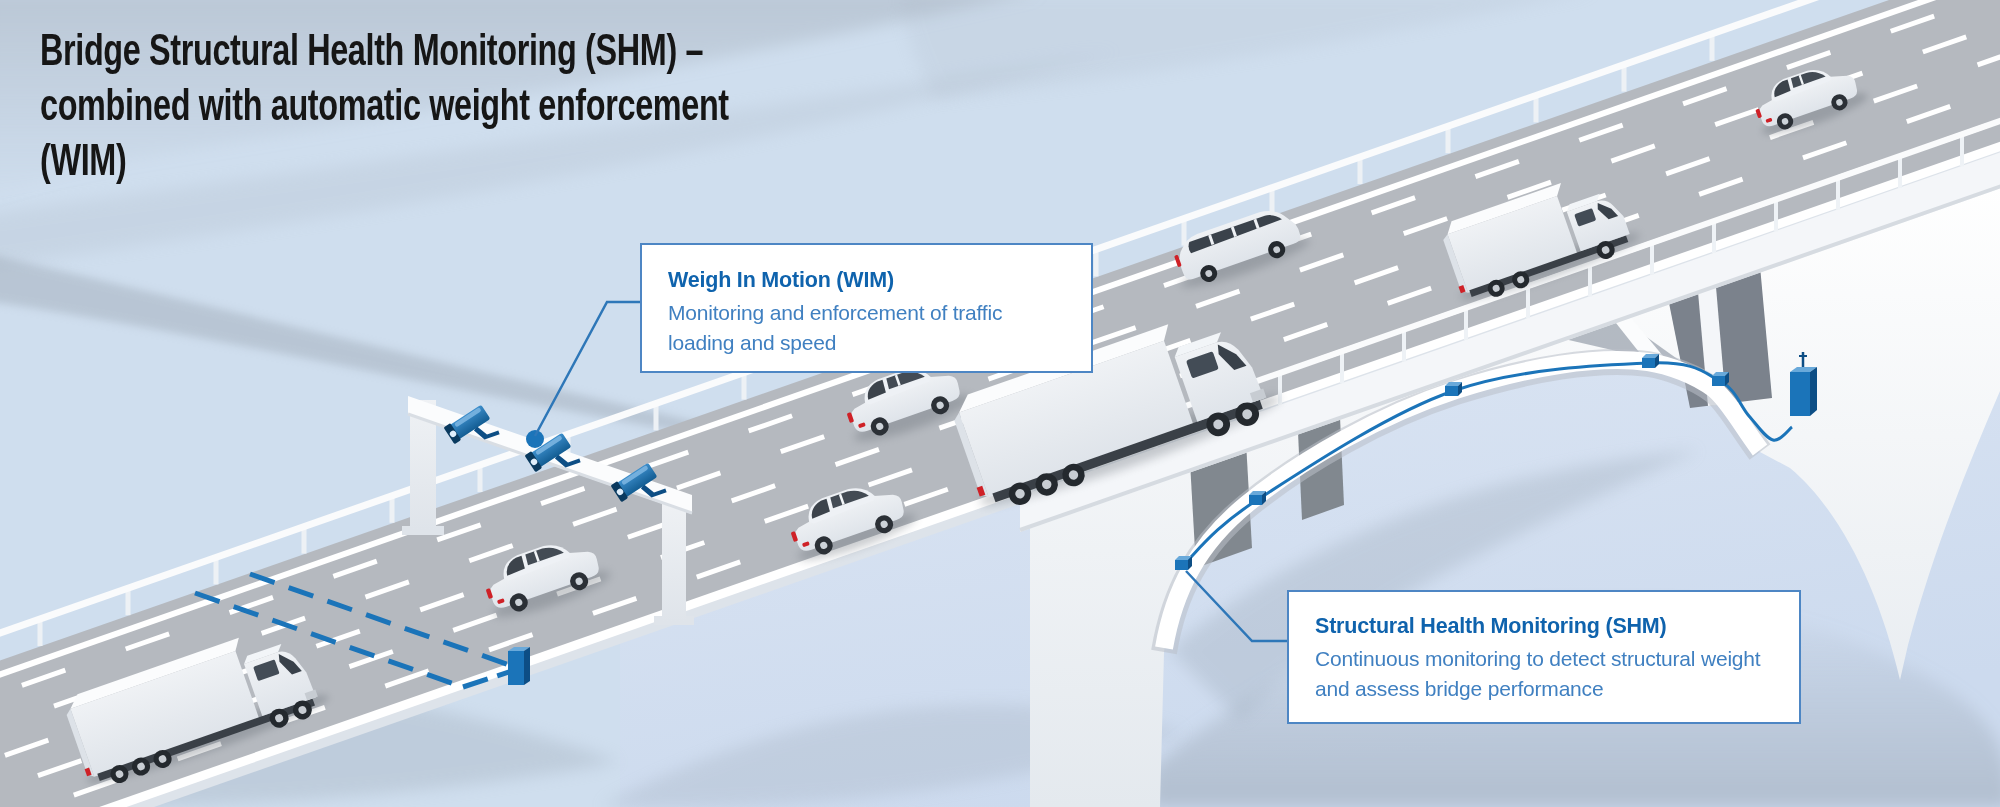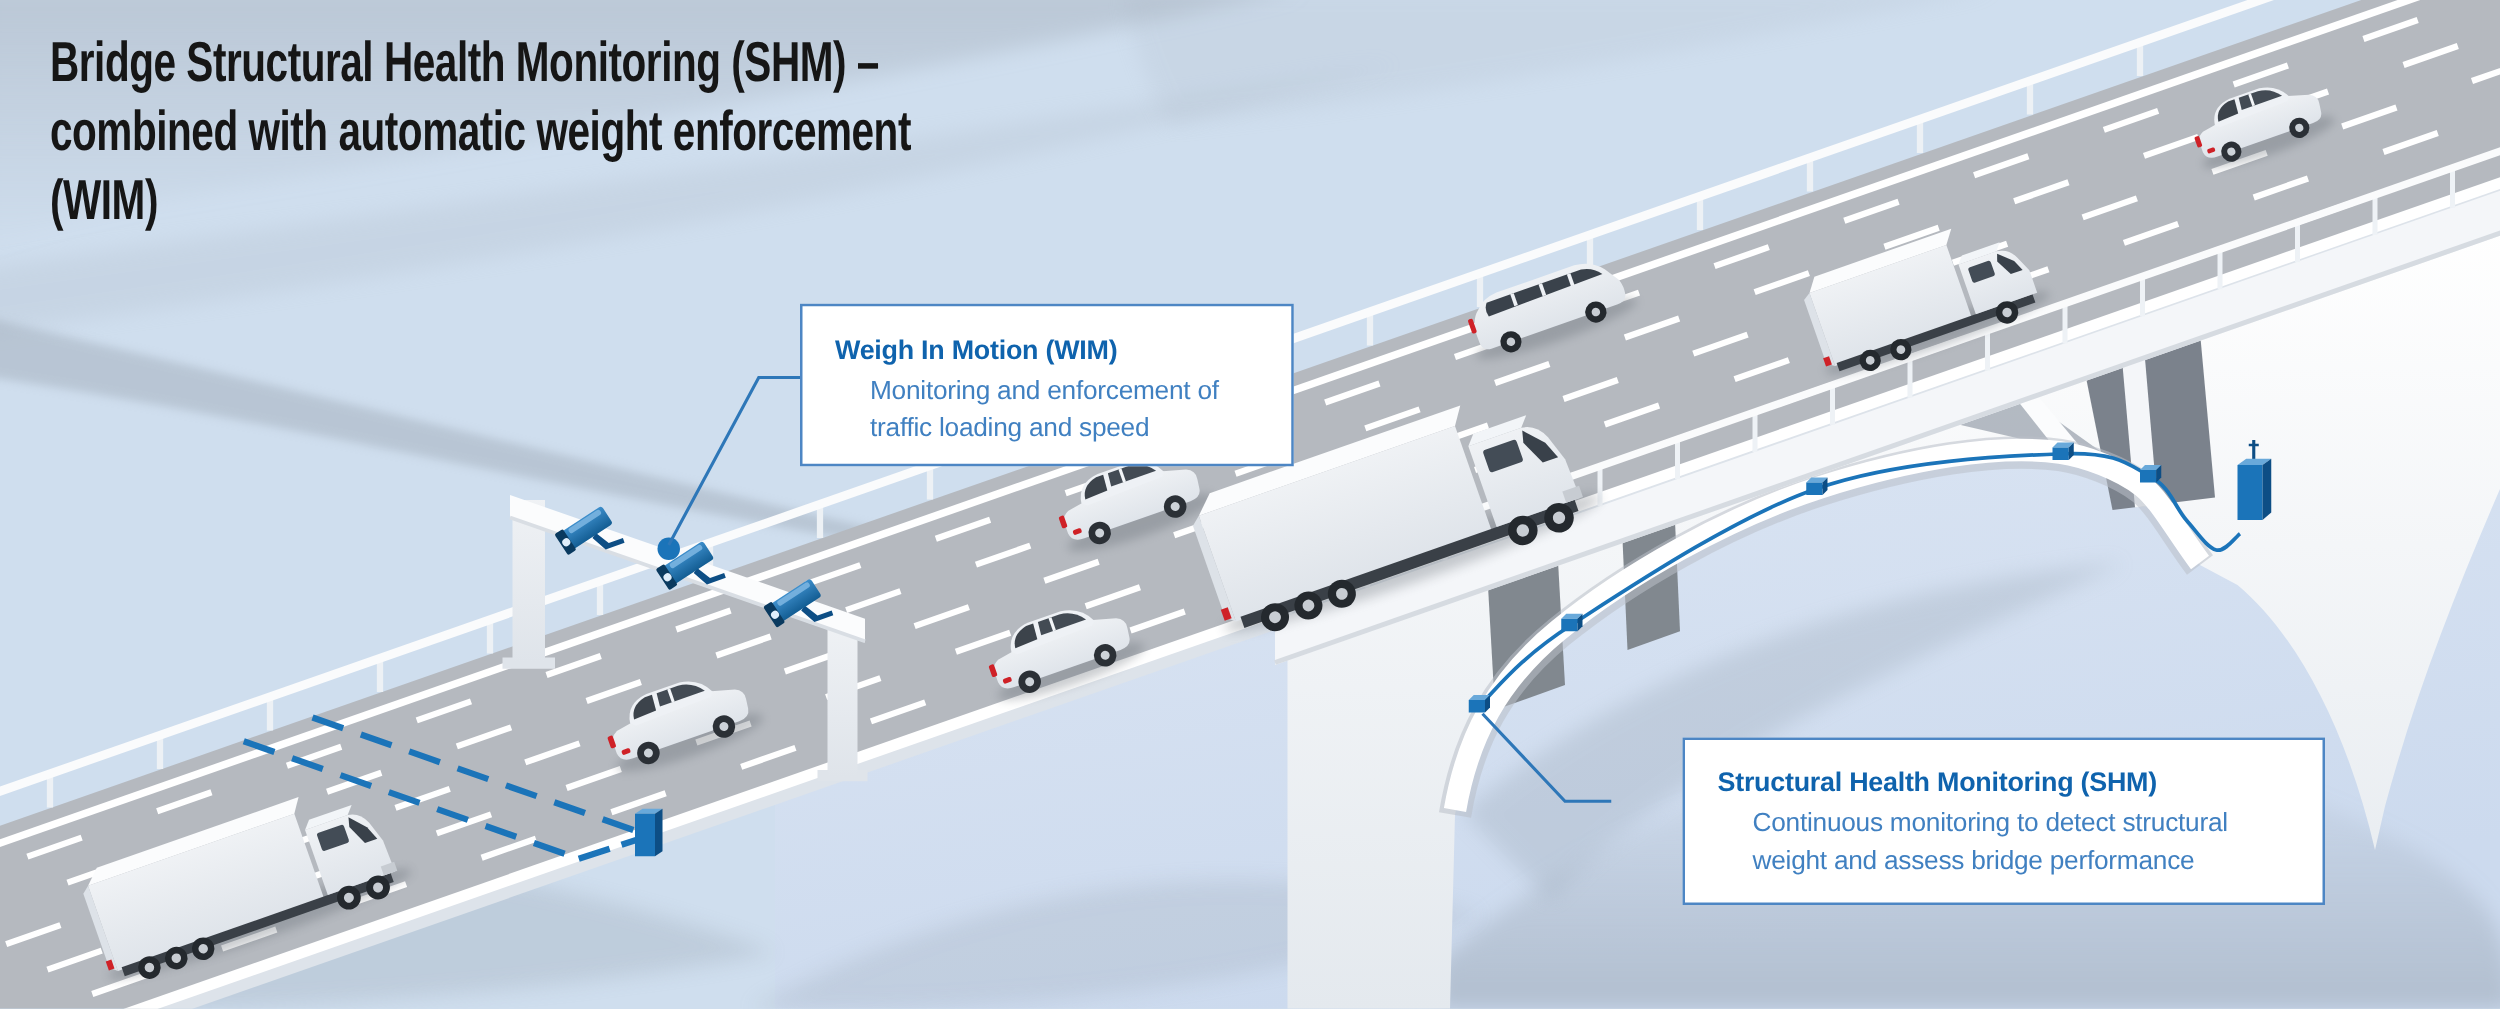--- a/index.html
+++ b/index.html
@@ -18,30 +18,29 @@
   .title-wrap h1{
     margin:0;font-size:45px;line-height:55px;font-weight:700;
     color:#161616;letter-spacing:-0.5px;white-space:nowrap;
   }
   .title-wrap h1 span{display:block;}
   
   .callout{
     position:absolute;background:#ffffff;border:2px solid #4d86c4;
     box-sizing:border-box;z-index:4;
   }
-  .callout-wim{left:640px;top:243px;width:395px;height:130px;padding:21px 18px 0 26px;}
-  .callout-shm{left:1346px;top:590px;width:514px;height:134px;padding:20px 18px 12px 26px;}
+  .callout-wim{left:640px;top:243px;width:453px;height:130px;padding:21px 18px 0 26px;}
+  .callout-shm{left:1287px;top:590px;width:514px;height:134px;padding:20px 18px 12px 26px;}
   .callout-title{
     font-size:21.5px;line-height:29px;font-weight:700;color:#0f63ad;
     letter-spacing:-0.2px;margin-bottom:3px;
   }
   .callout-body{
     font-size:21px;line-height:30px;font-weight:400;color:#4080c1;
     letter-spacing:-0.2px;
-    margin-left:28px;
   }
 </style>
 </head>
 <body>
 
 <svg id="scene-svg" width="2000" height="807" viewBox="0 0 2000 807" xmlns="http://www.w3.org/2000/svg" xmlns:xlink="http://www.w3.org/1999/xlink">
   <defs>
     <filter id="blur4" x="-40%" y="-40%" width="180%" height="180%">
         <feGaussianBlur stdDeviation="4"></feGaussianBlur>
       </filter>

